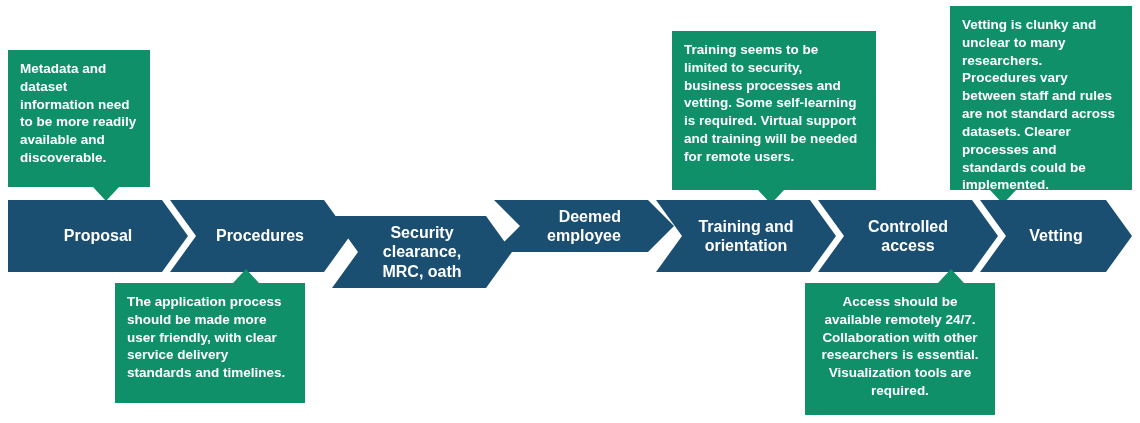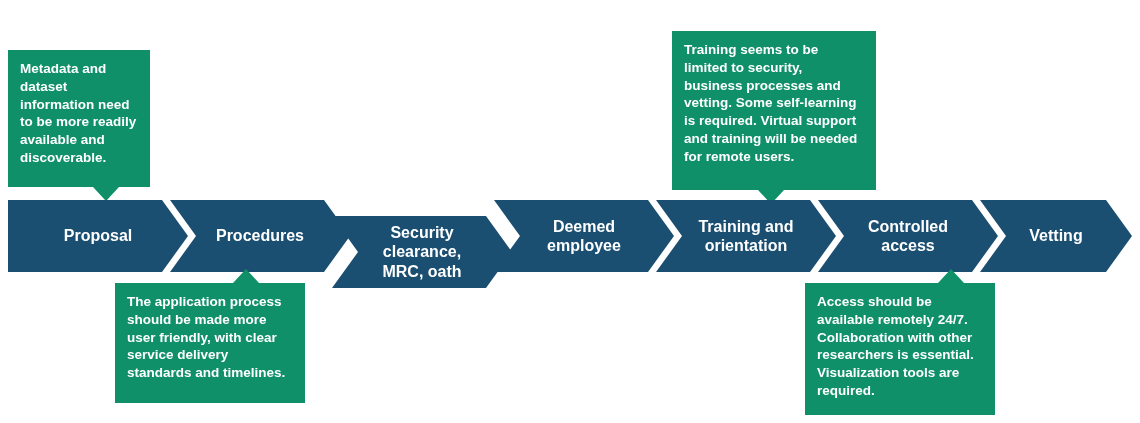--- a/index.html
+++ b/index.html
@@ -87,36 +87,39 @@
 <div id="stage" data-name="process-flow-diagram">
 
   <div class="note down" data-name="callout-note-training" style="left:672px; top:31px; width:204px; height:159px;">
     <span class="txt" data-name="callout-note-training-text">Training seems to be limited to security, business processes and vetting. Some self-learning is required. Virtual support and training will be needed for remote users.</span>
   </div>
 
   <div class="note down" data-name="callout-note-proposal" style="left:8px; top:50px; width:142px; height:137px;">
     <span class="txt" data-name="callout-note-proposal-text">Metadata and dataset information need to be more readily available and discoverable.</span>
   </div>
 
+  <div class="note down" data-name="callout-note-vetting" style="left:950px; top:6px; width:182px; height:184px;">
+    <span class="txt" data-name="callout-note-vetting-text">Vetting is clunky and unclear to many researchers. Procedures vary between staff and rules are not standard across datasets. Clearer processes and standards could be implemented.</span>
+  </div>
 
   <div class="chevron chev-start" data-name="process-step-proposal" style="left:8px; top:200px; width:180px; height:72px;">
     <span class="label" data-name="process-step-proposal-label">Proposal</span>
   </div>
 
   <div class="chevron chev-mid" data-name="process-step-application" style="left:170px; top:200px; width:180px; height:72px;">
     <span class="label" data-name="process-step-application-label">Procedures</span>
   </div>
 
   <div class="chevron chev-mid" data-name="process-step-security-clearance" style="left:332px; top:216px; width:180px; height:72px;">
     <span class="label" data-name="process-step-security-clearance-label">Security
 clearance,
 MRC, oath</span>
   </div>
 
-  <div class="chevron chev-mid" data-name="process-step-deemed-employee" style="left:494px; top:200px; width:180px; height:72px;">
+  <div class="chevron chev-mid" data-name="process-step-deemed-employee" style="left:494px; top:200px; width:180px; height:52px;text-align:right;">
     <span class="label" data-name="process-step-deemed-employee-label">Deemed
 employee</span>
   </div>
 
   <div class="chevron chev-mid" data-name="process-step-training-and-orientation" style="left:656px; top:200px; width:180px; height:72px;">
     <span class="label" data-name="process-step-training-and-orientation-label">Training and
 orientation</span>
   </div>
 
   <div class="chevron chev-mid" data-name="process-step-controlled-access" style="left:818px; top:200px; width:180px; height:72px;">
@@ -125,17 +128,17 @@
   </div>
 
   <div class="chevron chev-mid" data-name="process-step-vetting" style="left:980px; top:200px; width:152px; height:72px;text-align:center;">
     <span class="label" data-name="process-step-vetting-label">Vetting</span>
   </div>
 
   <div class="note up" data-name="callout-note-application" style="left:115px; top:283px; width:190px; height:120px;">
     <span class="txt" data-name="callout-note-application-text">The application process should be made more user friendly, with clear service delivery standards and timelines.</span>
   </div>
 
-  <div class="note up" data-name="callout-note-controlled-access" style="left:805px; top:283px; width:190px; height:132px;">
+  <div class="note up" data-name="callout-note-controlled-access" style="left:805px; top:283px; width:190px; height:132px;text-align:center;">
     <span class="txt" data-name="callout-note-controlled-access-text">Access should be available remotely 24/7. Collaboration with other researchers is essential. Visualization tools are required.</span>
   </div>
 
 </div>
 
 </body></html>

